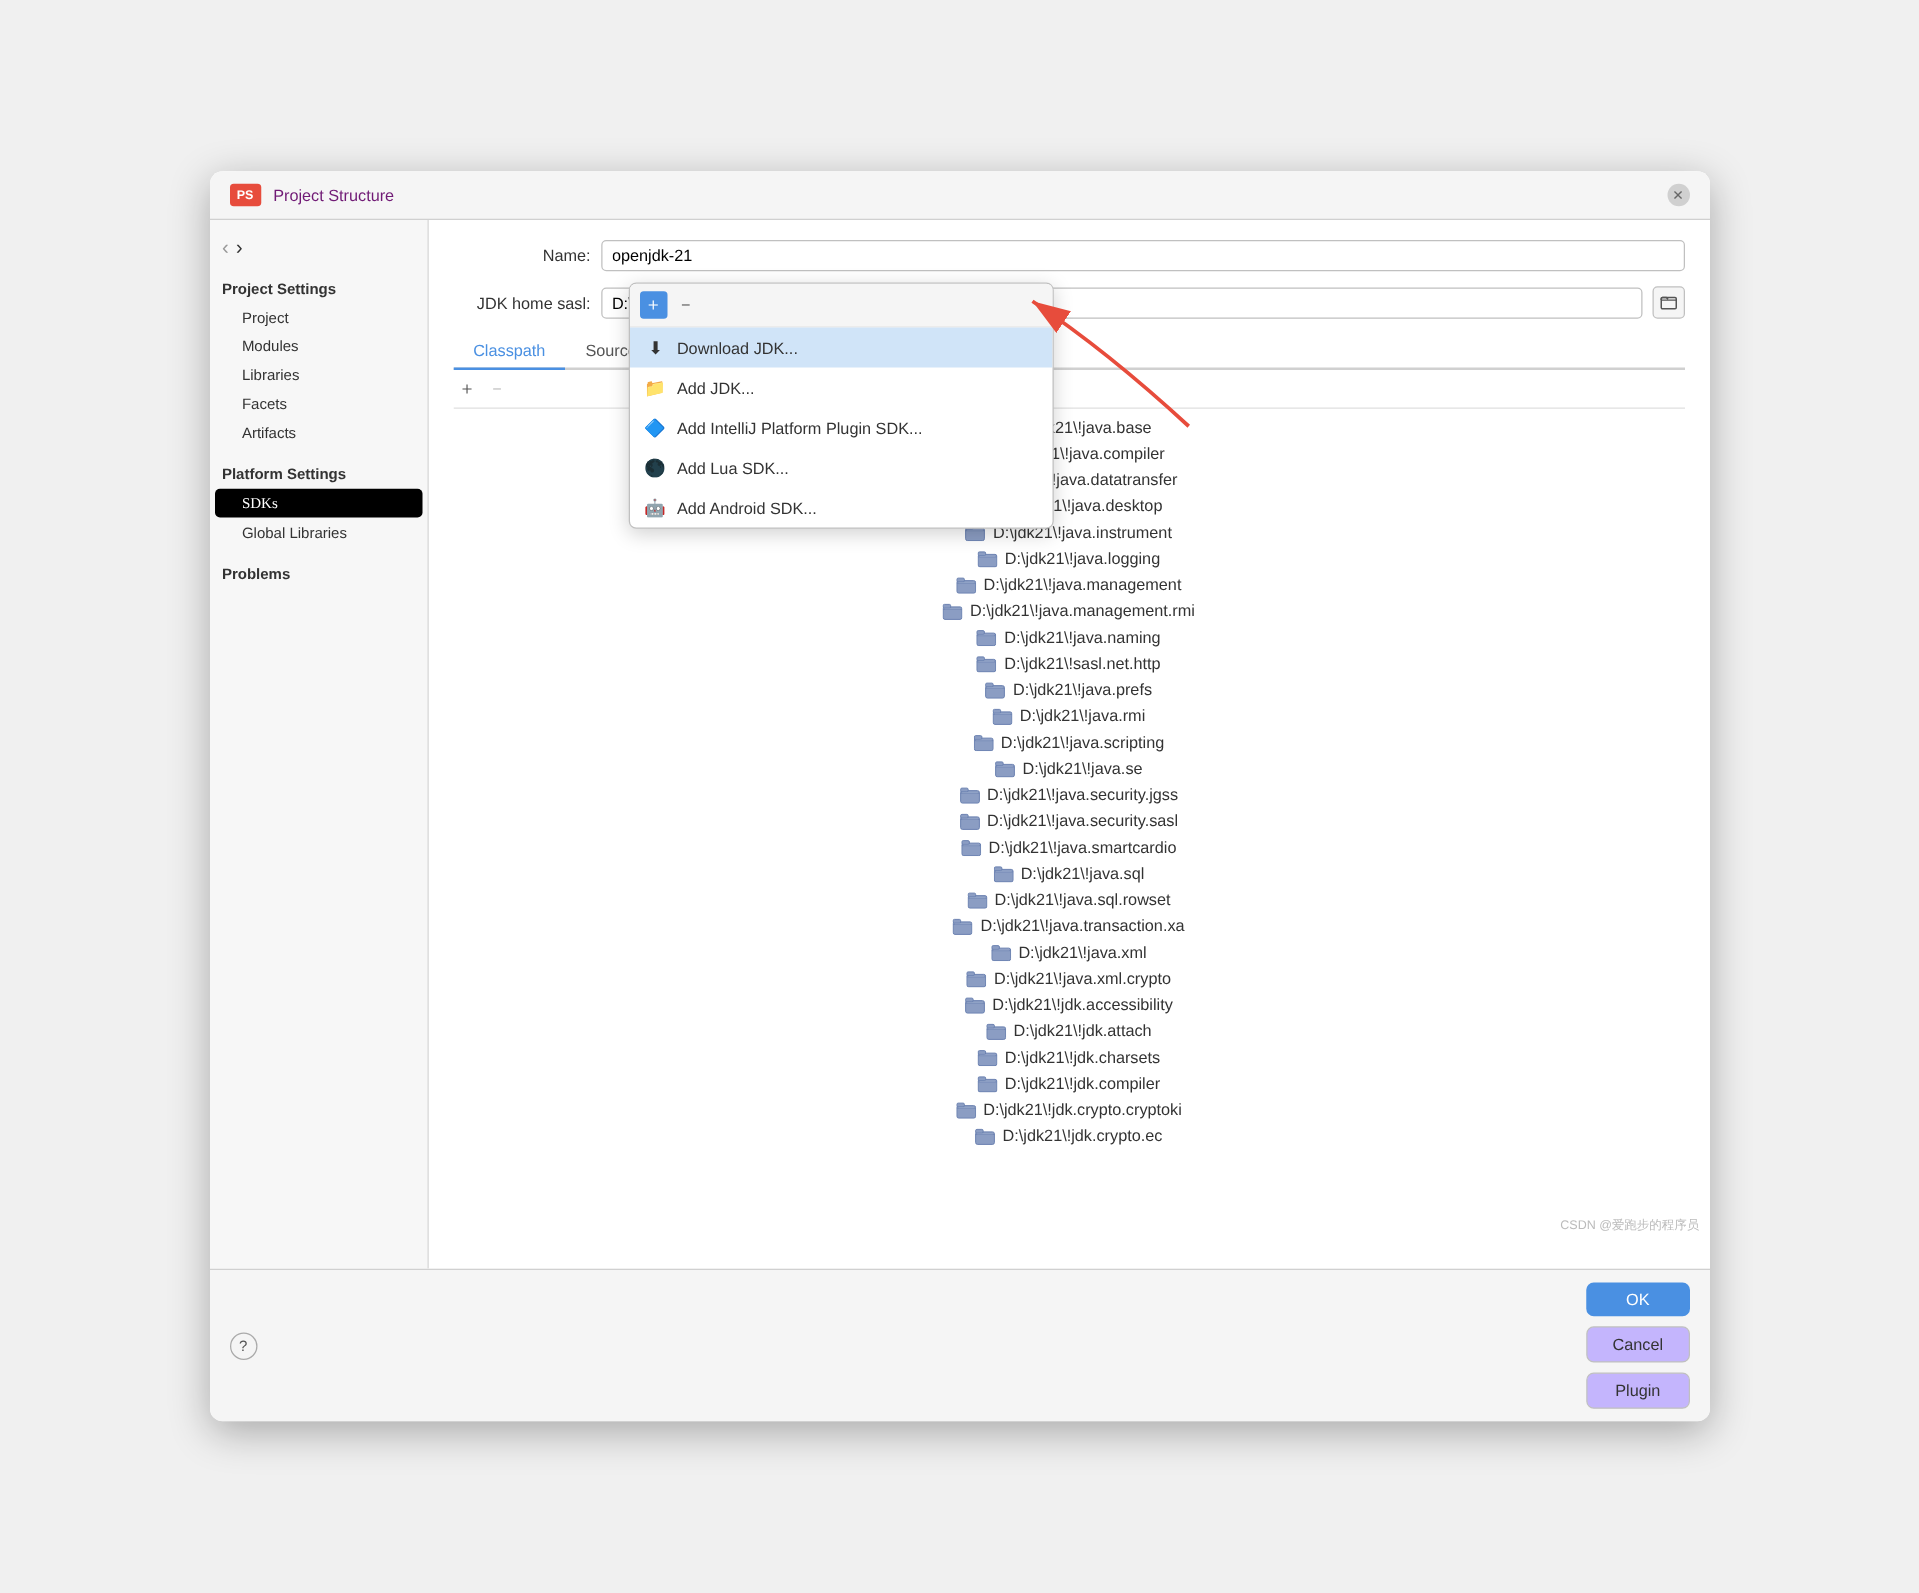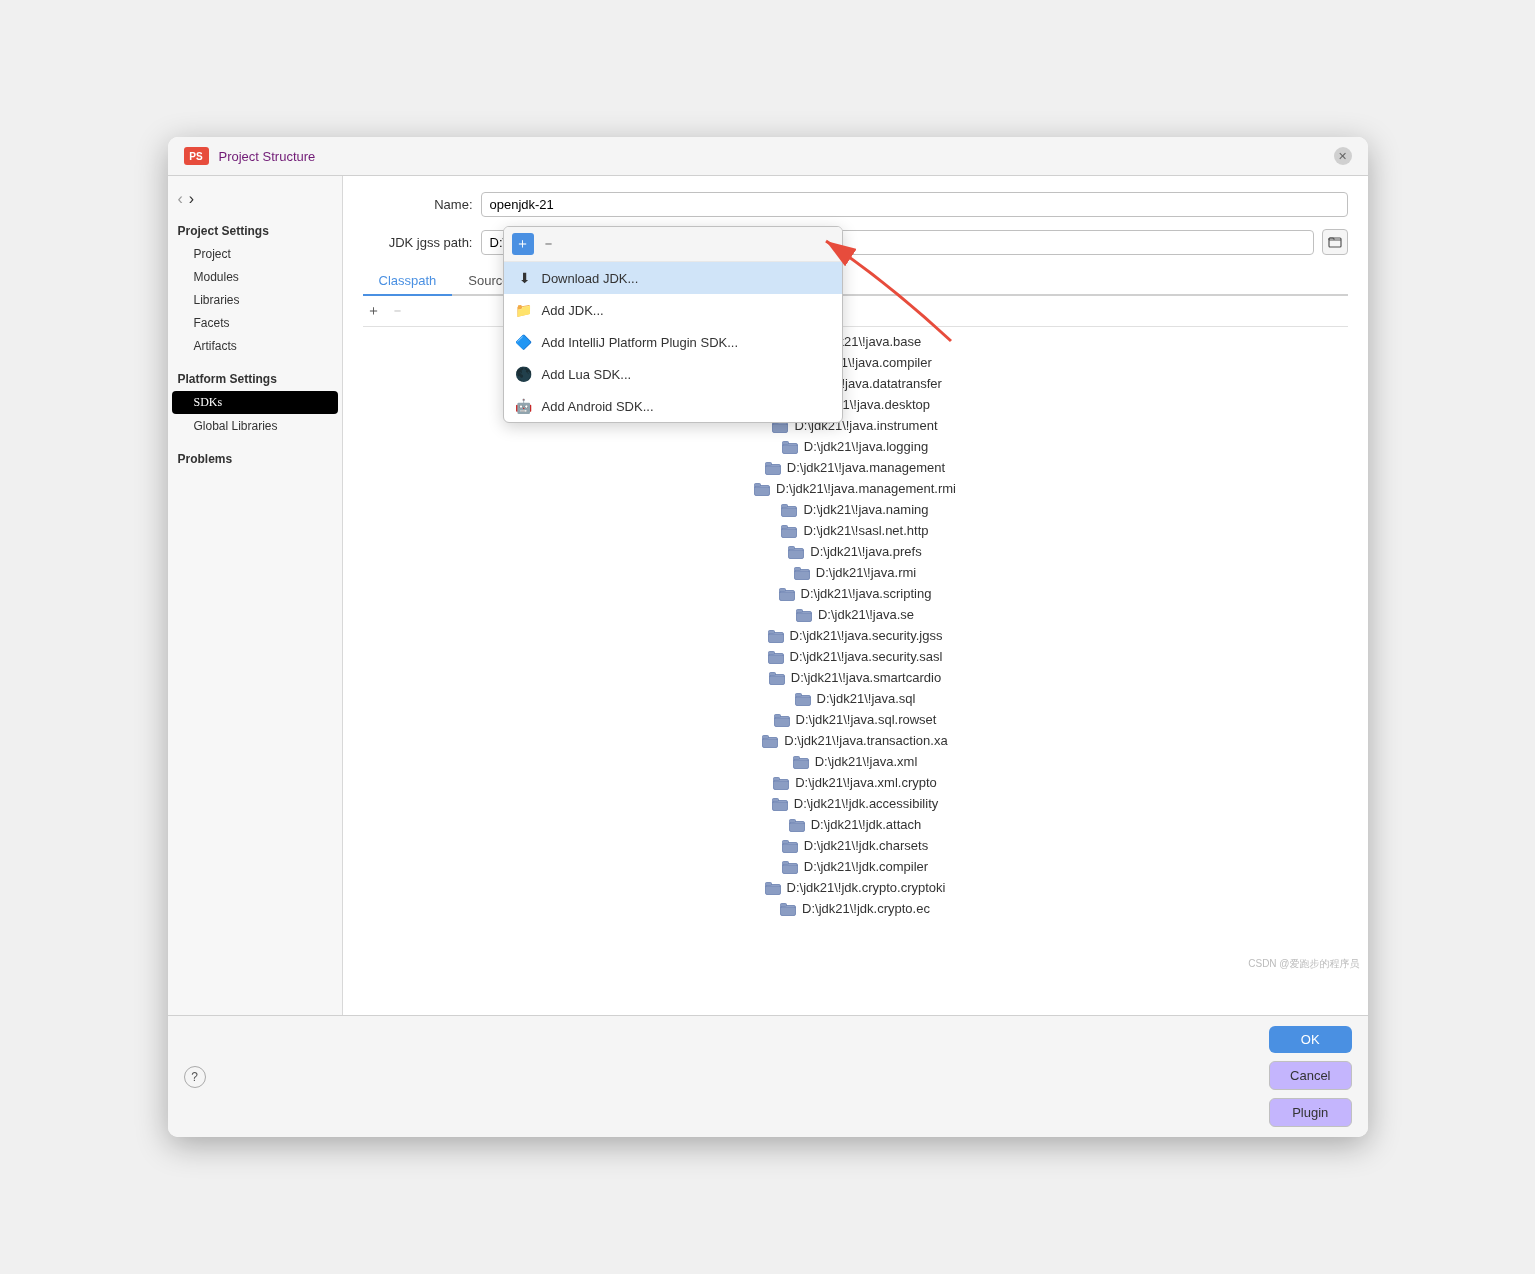--- a/index.html
+++ b/index.html
@@ -286,21 +286,21 @@
       padding: 6px 20px;
       background: #c4b5fd;
       color: #333;
       border: 1px solid #c0c0c0;
       border-radius: 6px;
       font-size: 13px;
       cursor: pointer;
     }
     .watermark {
       position: absolute;
-      bottom: 44px;
+      bottom: 28px;
       right: 8px;
       font-size: 10px;
       color: #bbb;
     }
   </style>
 </head>
 <body>
 
 <div class="dialog">
 
@@ -334,21 +334,21 @@
     </div>
 
     <div class="main-content">
 
       <div class="field-row">
         <span class="field-label">Name:</span>
         <input class="field-input" type="text" value="openjdk-21" style="">
       </div>
 
       <div class="field-row">
-        <span class="field-label">JDK jgss path:</span>
+        <span class="field-label">JDK home sasl:</span>
         <input class="field-input" type="text" value="D:\jdk21" style="">
         <button class="browse-btn">
           <svg width="14" height="14" viewBox="0 0 14 14" fill="none" xmlns="http://www.w3.org/2000/svg">
             <rect x="1" y="3" width="12" height="9" rx="1" stroke="#555" stroke-width="1.2" fill="none"></rect>
             <path d="M1 5h12" stroke="#555" stroke-width="1"></path>
             <path d="M1 5V4a1 1 0 011-1h3l1.5 1.5" stroke="#555" stroke-width="1.2" fill="none"></path>
           </svg>
         </button>
       </div>
 

